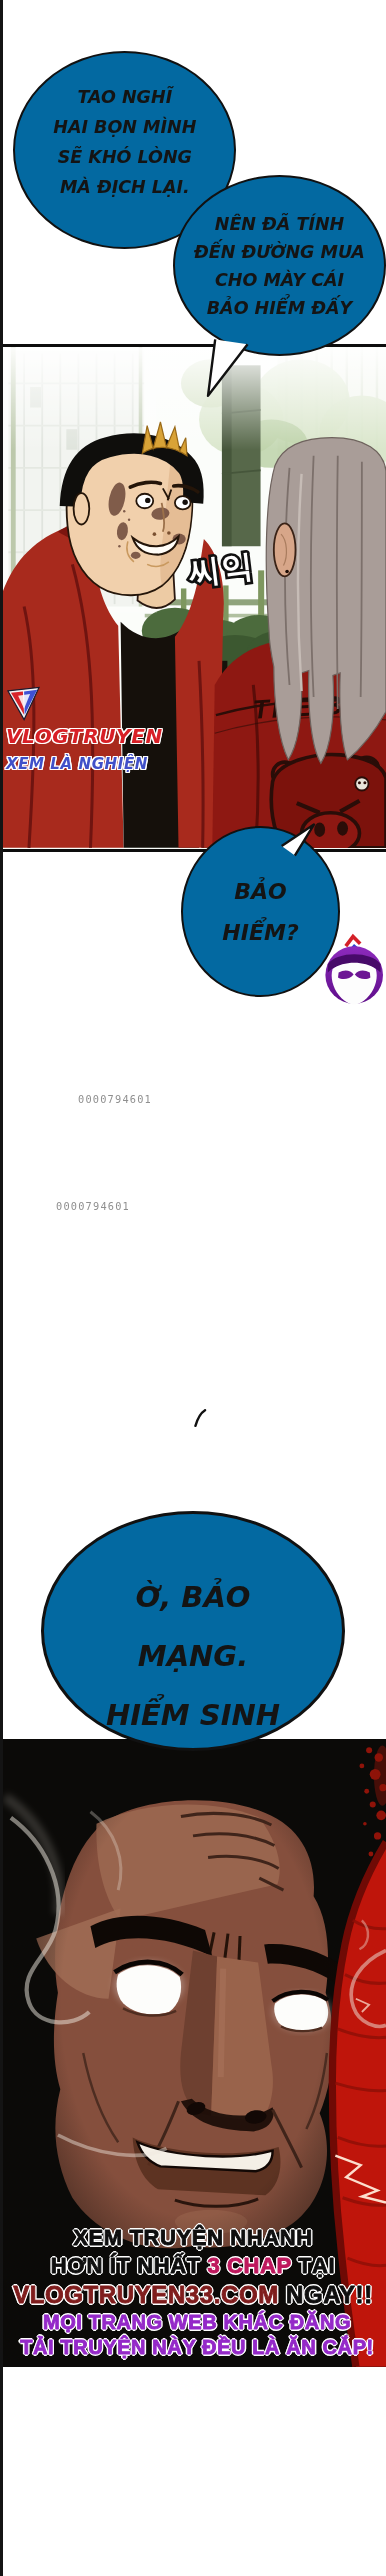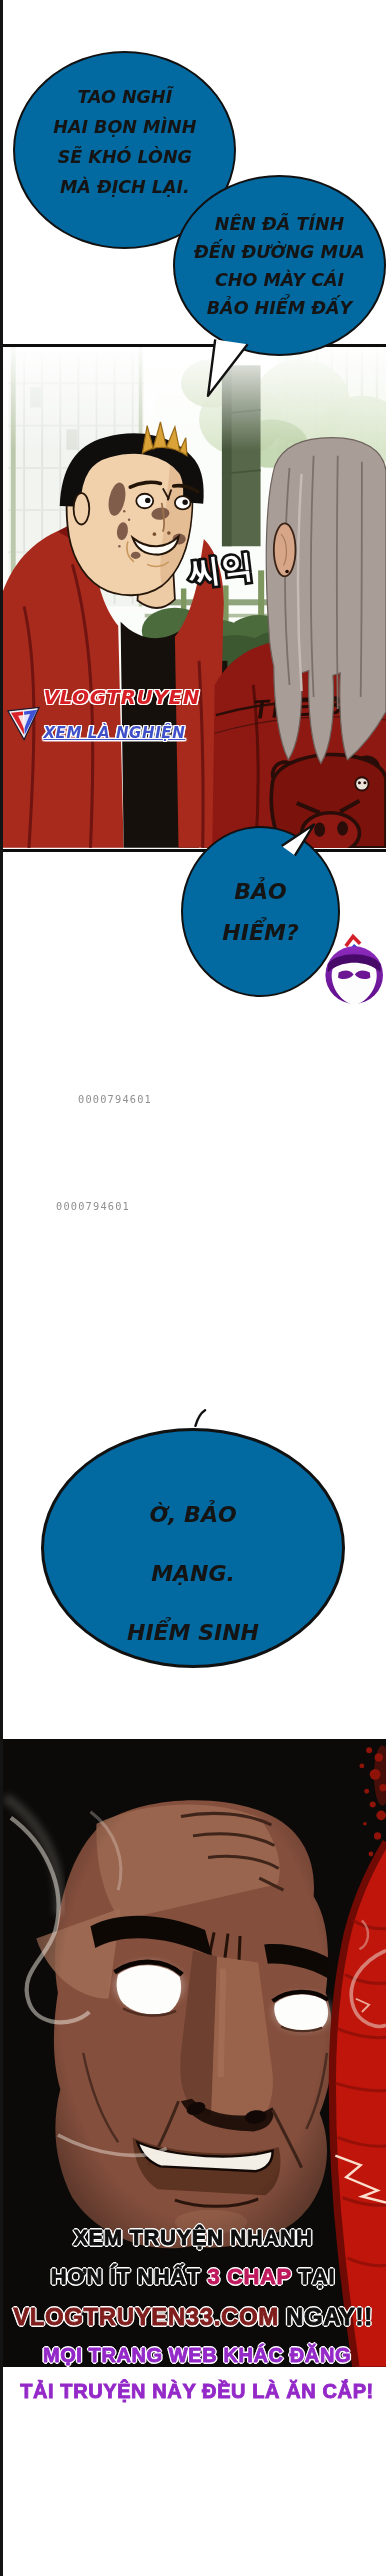--- a/index.html
+++ b/index.html
@@ -14,38 +14,38 @@
   #panel-face{top:1739px;height:628px;background:#0b0a08;}
   
   .bubble{position:absolute;background:#0369a1;border:2.4px solid #111;border-radius:50%;
           display:flex;flex-direction:column;align-items:center;justify-content:center;
           text-align:center;font-style:italic;font-weight:bold;color:#141414;z-index:5;
           box-sizing:border-box;}
   .bubble .ln{display:block;white-space:nowrap;}
   #bubble-1{left:13.3px;top:51px;width:223px;height:198px;font-size:17.5px;line-height:30px;padding-bottom:15.7px;}
   #bubble-2{left:173px;top:175px;width:213px;height:181px;font-size:17.5px;line-height:28px;}
   #bubble-3{left:181px;top:826px;width:159px;height:171px;font-size:22px;line-height:41px;z-index:6;}
-  #bubble-4{left:41px;top:1428px;width:304px;height:240px;font-size:22px;line-height:59px;
+  #bubble-4{left:41px;top:1511px;width:304px;height:240px;font-size:29px;line-height:59px;
             display:block;padding-top:54px;border-width:3px;}
   .tail{position:absolute;z-index:7;}
   
-  #watermark{left:6px;top:685px;z-index:8;display:flex;align-items:flex-end;gap:2.4px;}
+  #watermark{left:6px;top:685px;z-index:8;display:flex;align-items:flex-start;gap:2.4px;flex-direction:column;}
   .wm-col{display:flex;flex-direction:column;}
   #wm-name{font-size:20px;font-weight:bold;font-style:italic;letter-spacing:0.6px;color:#d81f26;
     text-shadow:1.2px 0 0 #fff,-1.2px 0 0 #fff,0 1.2px 0 #fff,0 -1.2px 0 #fff,1.2px 1.2px 0 #fff,-1.2px -1.2px 0 #fff,1.2px -1.2px 0 #fff,-1.2px 1.2px 0 #fff;}
-  #wm-tagline{font-size:15px;font-weight:bold;font-style:italic;letter-spacing:0.6px;color:#4050c8;margin-top:15px;
-    text-shadow:1.2px 0 0 #fff,-1.2px 0 0 #fff,0 1.2px 0 #fff,0 -1.2px 0 #fff,1.2px 1.2px 0 #fff,-1.2px -1.2px 0 #fff,1.2px -1.2px 0 #fff,-1.2px 1.2px 0 #fff;text-decoration:underline;}
+  #wm-tagline{font-size:15px;font-weight:bold;font-style:italic;letter-spacing:0.6px;color:#4050c8;margin-top:7px;
+    text-shadow:1.2px 0 0 #fff,-1.2px 0 0 #fff,0 1.2px 0 #fff,0 -1.2px 0 #fff,1.2px 1.2px 0 #fff,-1.2px -1.2px 0 #fff,1.2px -1.2px 0 #fff,-1.2px 1.2px 0 #fff;}
   
   .pgnum{position:absolute;color:#8f8f8f;font-family:"DejaVu Sans Mono",monospace;
          font-size:10.3px;letter-spacing:1.2px;z-index:3;}
   #pgnum-1{left:78px;top:1093px;}
   #pgnum-2{left:56px;top:1200px;}
   
   #promo-banner{left:0;top:2225px;width:386px;display:flex;flex-direction:column;align-items:center;
-                gap:13px;z-index:5;font-family:"Liberation Sans",sans-serif;font-weight:bold;text-align:center;}
+                gap:2px;z-index:5;font-family:"Liberation Sans",sans-serif;font-weight:bold;text-align:center;}
   .ow{text-shadow:1.8px 0 0 #fff,-1.8px 0 0 #fff,0 1.8px 0 #fff,0 -1.8px 0 #fff,1.2px 1.2px 0 #fff,-1.2px 1.2px 0 #fff,1.2px -1.2px 0 #fff,-1.2px -1.2px 0 #fff;}
   .fat{-webkit-text-stroke:0.9px currentColor;}
   .bl1,.bl2{font-size:22px;color:#0f0f0f;letter-spacing:0.6px;}
   .bl3{font-size:24px;color:#0f0f0f;letter-spacing:0.6px;}
   .bl4,.bl5{font-size:20px;color:#9429c8;letter-spacing:0.6px;margin-left:8px;}
   .hl-blue{color:#be185d;}
   .hl-red{color:#7f1d1d;}
   #logo-purple{left:319px;top:933px;z-index:4;}
 </style>
 </head>

